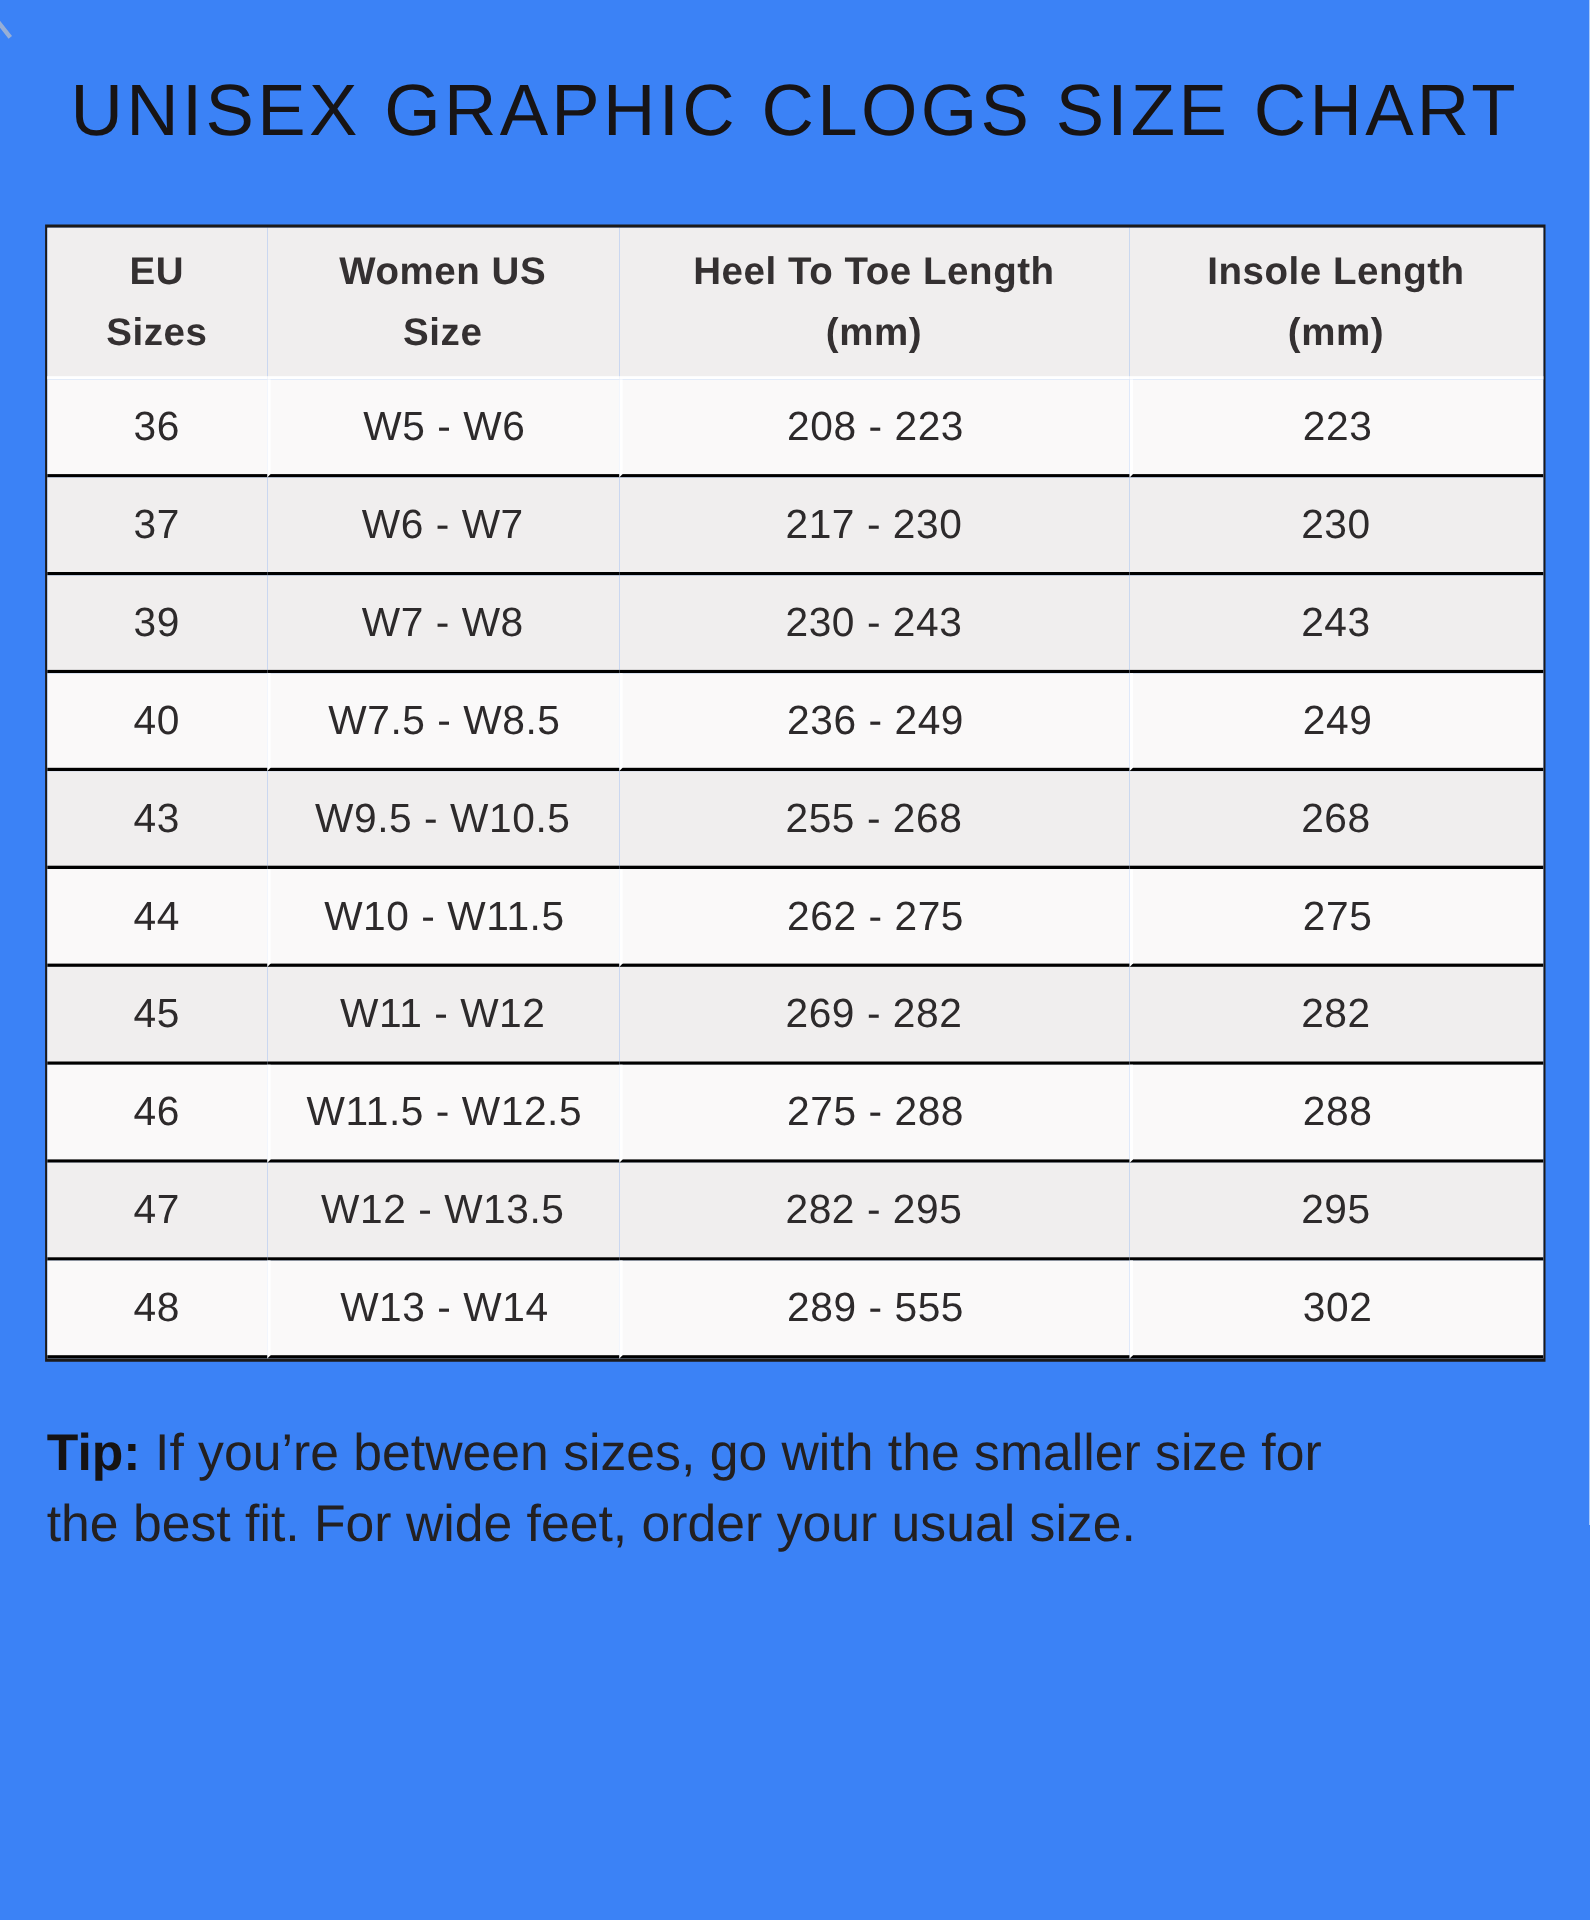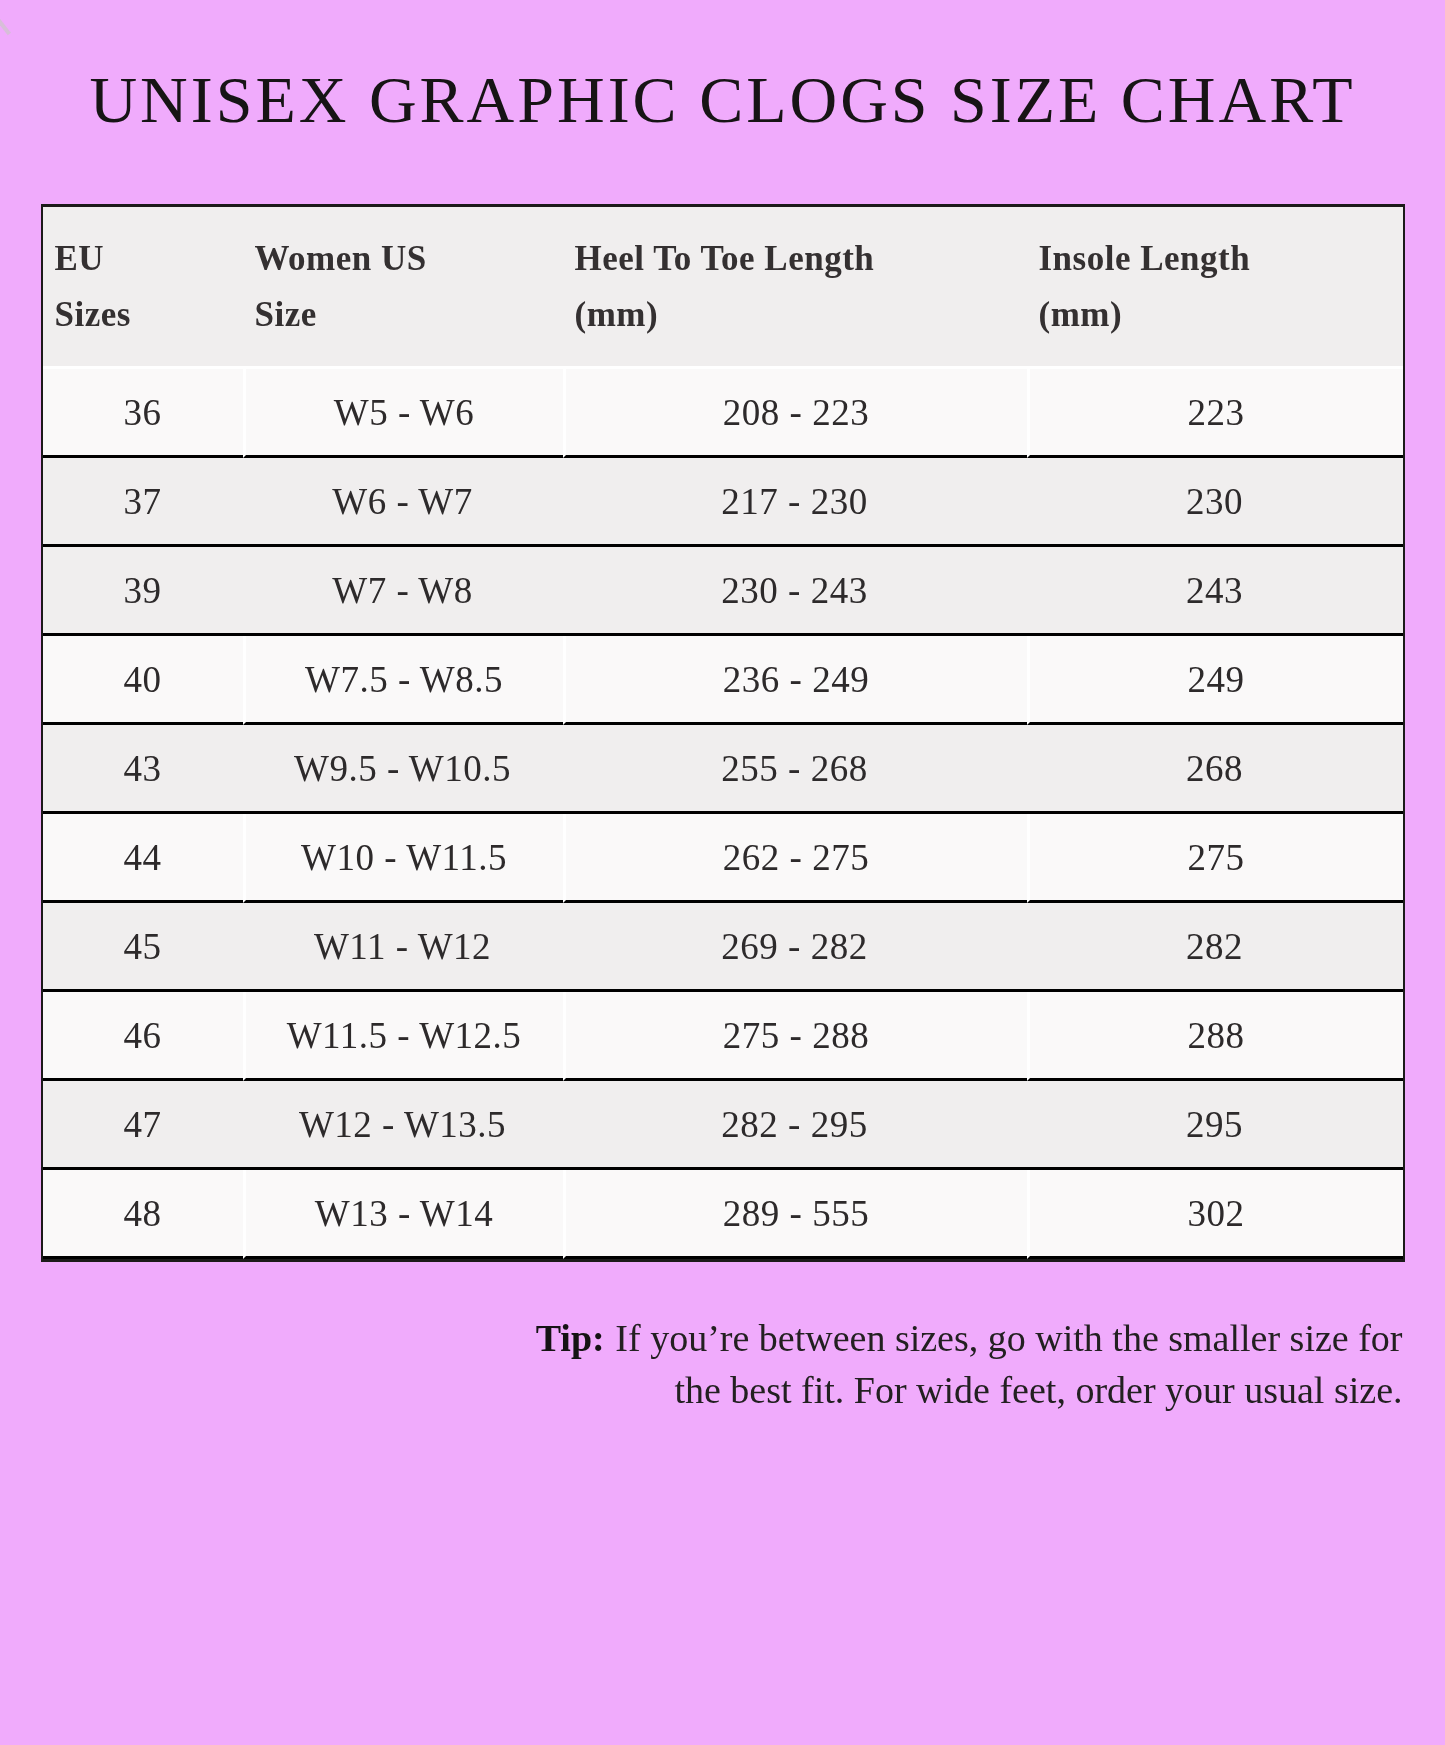--- a/index.html
+++ b/index.html
@@ -4,22 +4,22 @@
 <style>
   html, body {
     margin: 0;
     padding: 0;
     background: #ffffff;
   }
   .canvas {
     position: relative;
     width: 1445px;
     height: 1745px;
-    background: #f0abfc;
-    font-family: Liberation Serif, serif;
+    background: #3b82f6;
+    font-family: Liberation Sans, sans-serif;
     overflow: hidden;
     margin: 0 auto;
   }
   .scan-artifact {
     position: absolute;
     top: 6px;
     left: -10px;
     width: 34px;
     height: 4px;
     background: #c9c7c5;
@@ -52,44 +52,44 @@
   col.c3 { width: 464px; }
   col.c4 { width: 376px; }
   th {
     background: #f0eeee;
     height: 135px;
     border-bottom: 3px solid #ffffff;
     font-size: 35px;
     font-weight: 700;
     letter-spacing: 0.5px;
     color: #343031;
-    text-align: left;
+    text-align: center;
     vertical-align: middle;
-    padding: 12px;
+    padding: 0;
   }
   .h-line { display: block; line-height: 1.6; }
   td {
     height: 86px;
     border-bottom: 3px solid #000000;
     font-size: 37px;
     font-weight: 400;
     color: #2d2a2b;
     text-align: center;
     vertical-align: middle;
     padding: 0;
     letter-spacing: 0.5px;
   }
   tr.light td { background: #faf9f9; }
   tr.light td + td { border-left: 3px solid #ffffff; }
   tr.shade td { background: #f0eeee; margin-left: 30px; }
   .tip {
     margin: 50px auto 0 auto;
     width: 1360px;
-    text-align: right;
-    font-size: 38px;
+    text-align: left;
+    font-size: 47px;
     line-height: 1.38;
     color: #232021;
   }
   .tip-label {
     font-weight: 700;
     color: #151314;
     margin-right: 0.28em;
   }
 </style>
 </head>

